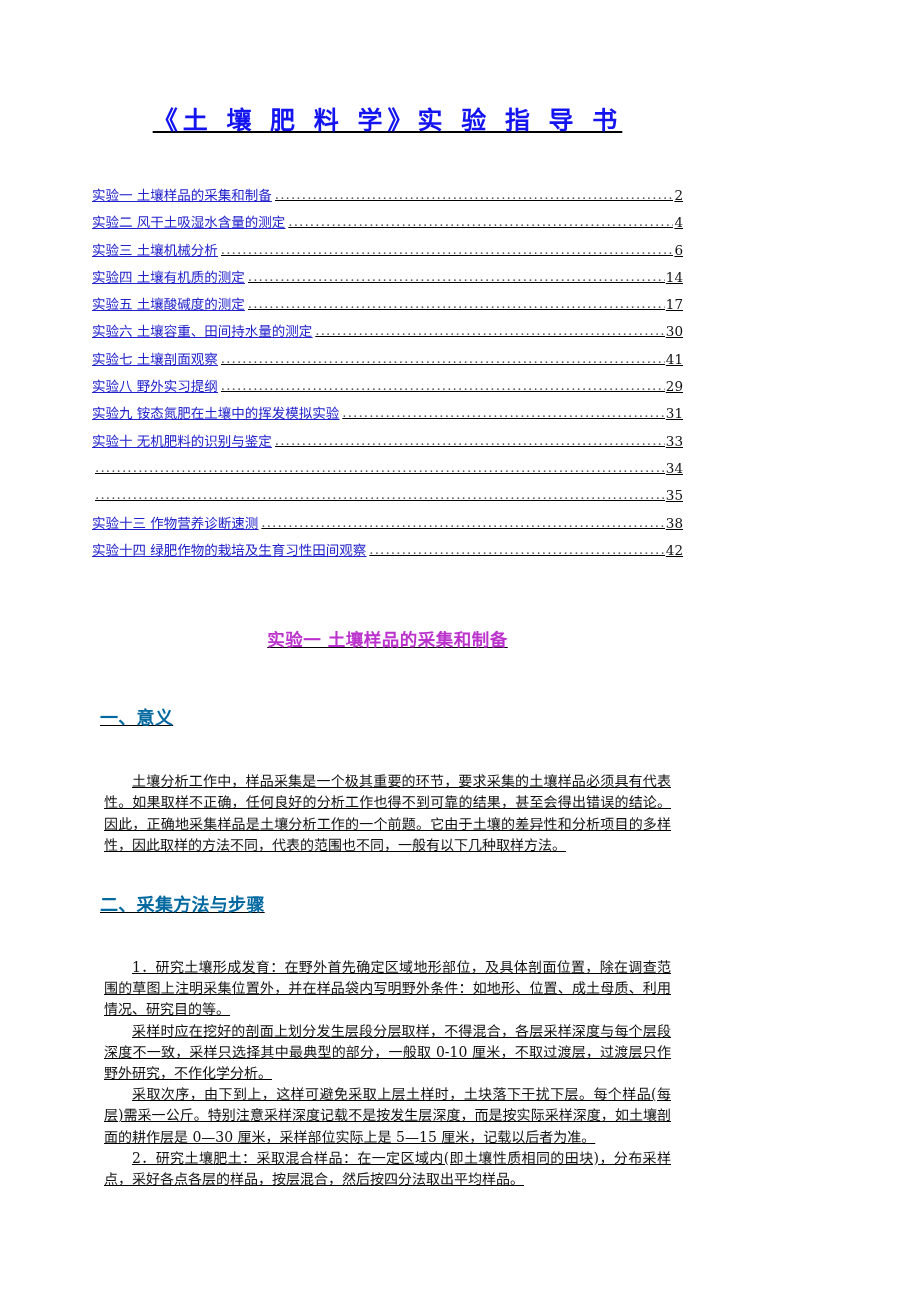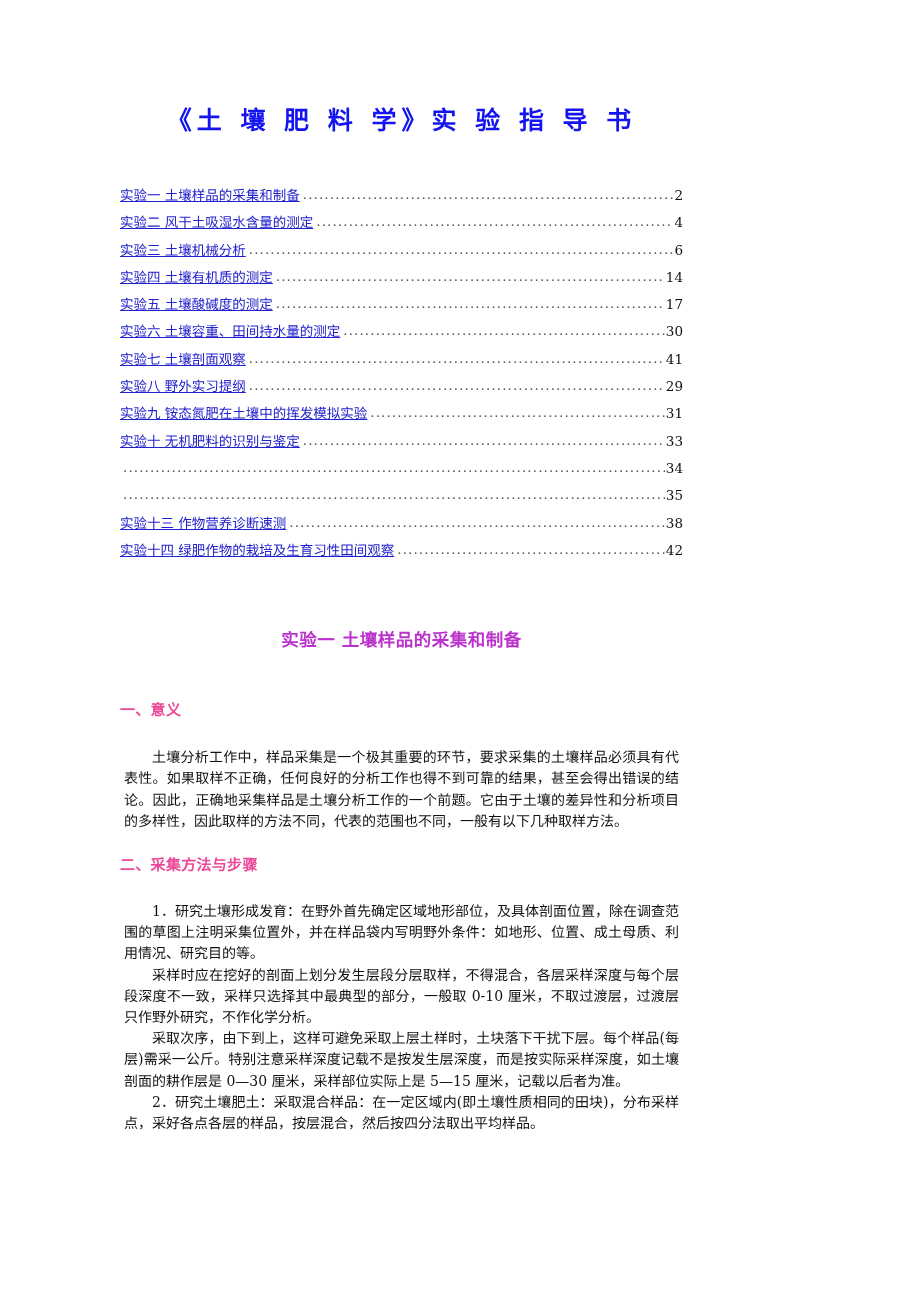--- a/index.html
+++ b/index.html
@@ -16,21 +16,22 @@
     overflow: hidden;
   }
 
   .page {
     position: absolute;
     left: 0;
     top: 0;
     width: 797px;
     height: 1302px;
     box-sizing: border-box;
-    padding: 0 114px 0 120px;
+    padding: 0 114px 0 92px;
+    text-decoration: underline;
   }
 
   
   .doc-title {
     margin: 0;
     padding-top: 104px;
     text-align: center;
     color: #1414f0;
     font-family: "DejaVu Sans", "Liberation Sans", sans-serif;
     font-weight: bold;
@@ -93,30 +94,30 @@
     font-size: 17.5px;
     line-height: 26px;
     letter-spacing: 0.5px;
   }
 
   
   .body-block {
     padding-top: 46px;
   }
   .sub-heading {
-    margin: 0;
+    margin: 8px;
     font-family: "DejaVu Sans", "Liberation Sans", sans-serif;
     font-weight: bold;
-    font-size: 15px;
+    font-size: 18px;
     line-height: 22px;
-    color: #ec4899;
+    color: #0369a1;
     letter-spacing: 0.3px;
   }
   .para-group {
-    margin: 4px;
+    margin: 12px;
     padding: 0;
   }
   .para {
     margin: 0;
     font-size: 14px;
     line-height: 21.2px;
     text-align: justify;
     text-justify: inter-ideograph;
     color: #111111;
     text-indent: 2em;

